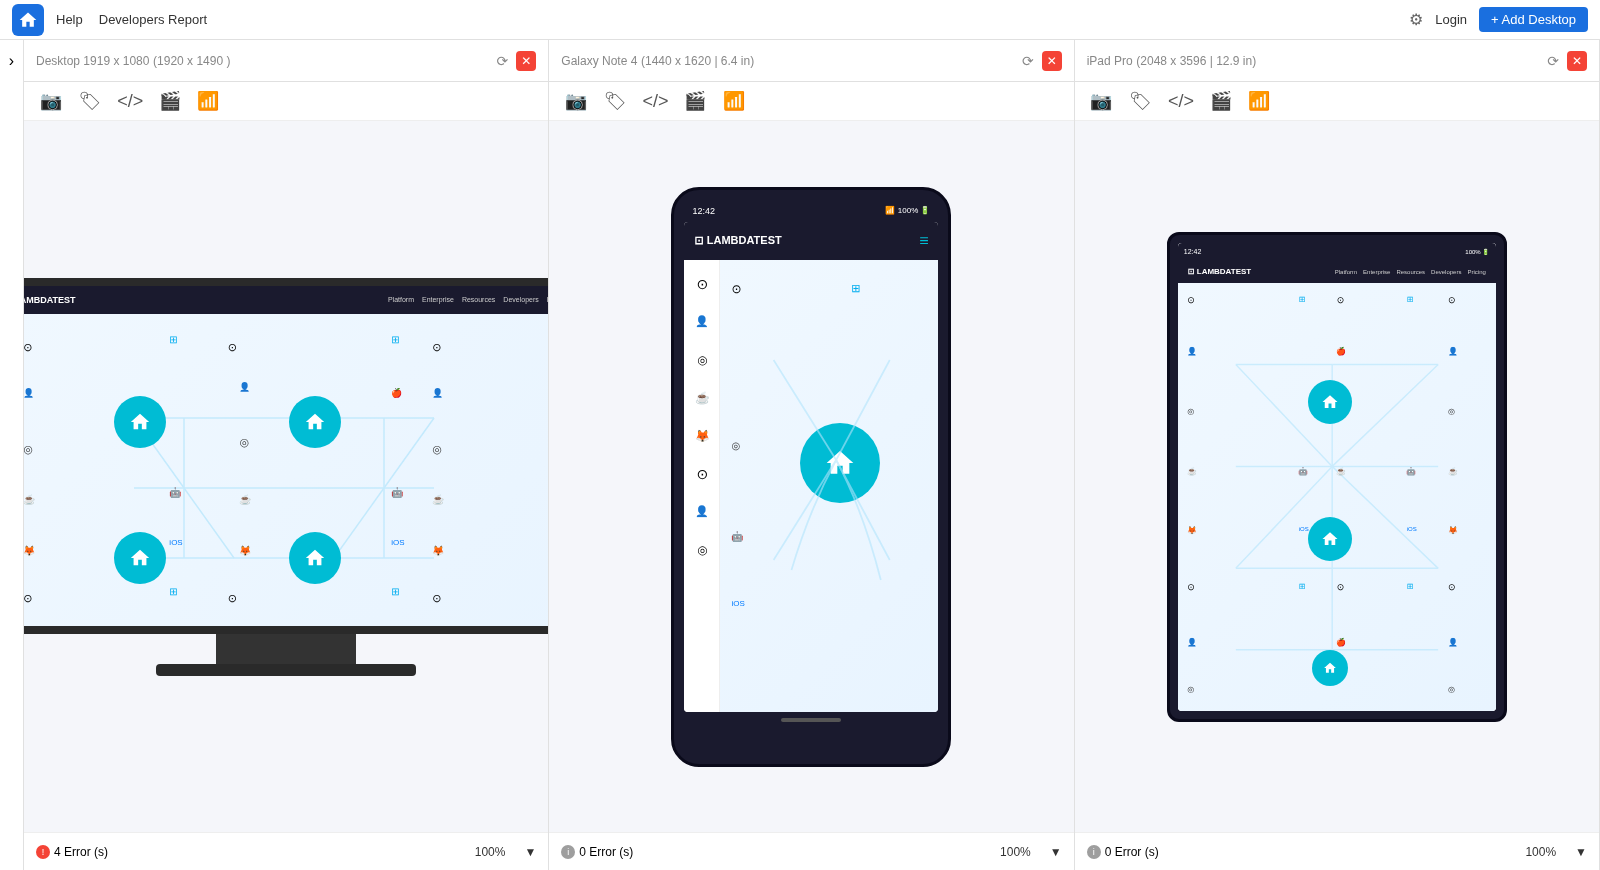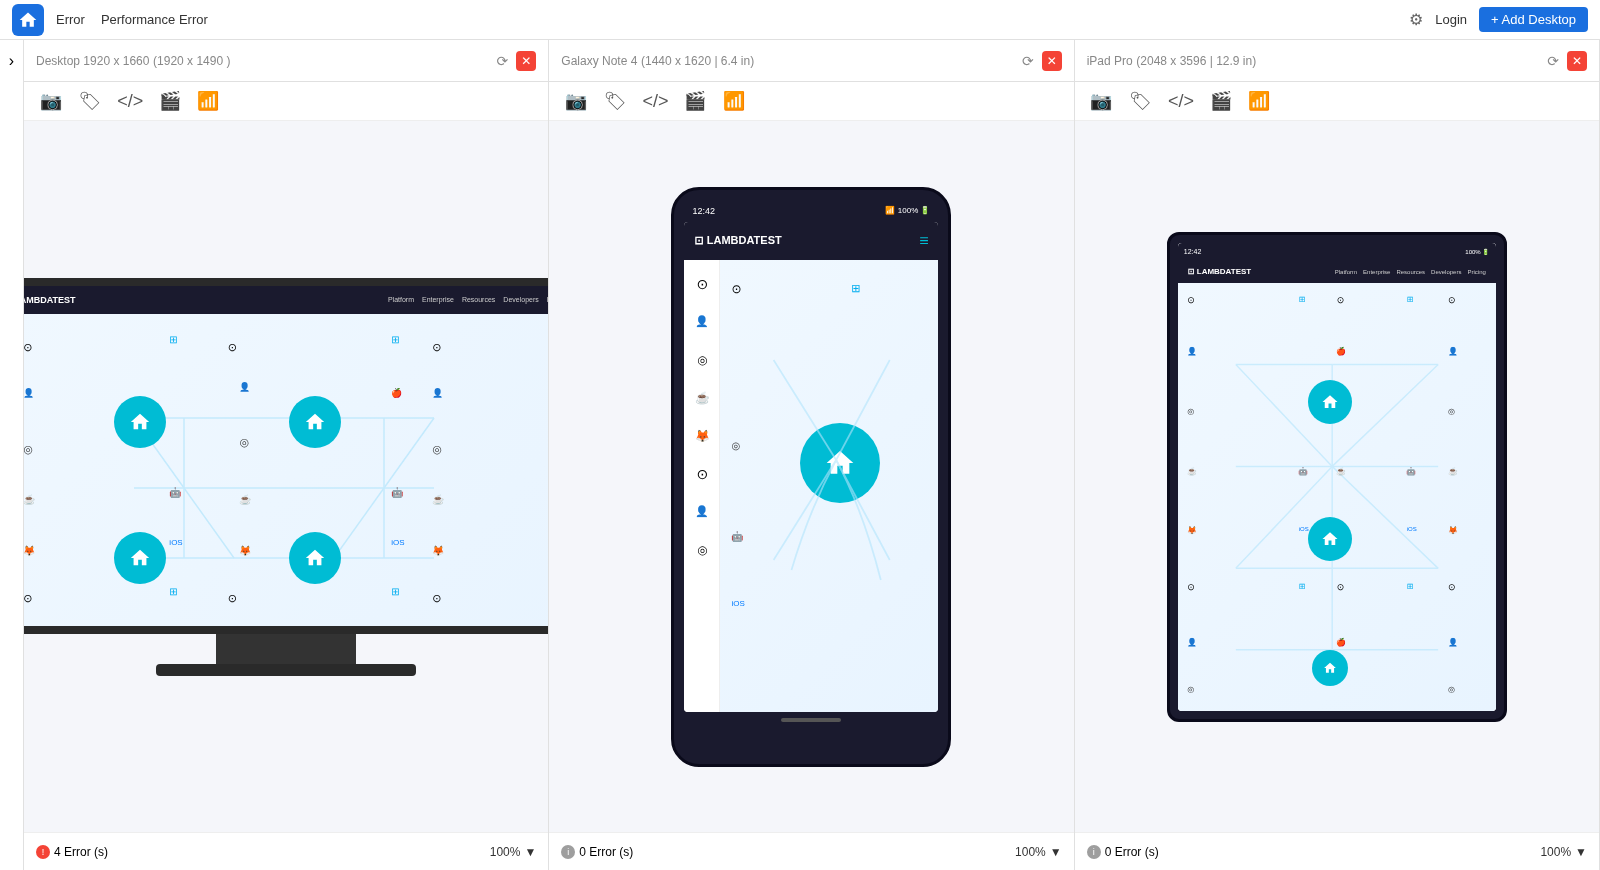--- a/index.html
+++ b/index.html
@@ -115,59 +115,59 @@
 
     
     .panel-footer {
       display: flex; align-items: center; justify-content: space-between;
       padding: 6px 12px; background: #fff; border-top: 1px solid #eee; height: 38px;
     }
     .error-badge { display: flex; align-items: center; gap: 4px; font-size: 12px; }
     .error-dot { width: 14px; height: 14px; border-radius: 50%; display: flex; align-items: center; justify-content: center; font-size: 9px; color: #fff; }
     .error-dot.red { background: #f44336; }
     .error-dot.gray { background: #9e9e9e; }
-    .zoom-control { display: flex; align-items: center; gap: 4px; font-size: 12px; color: #333; cursor: pointer; }
+    .zoom-control { display: flex; align-items: center; gap: 19px; font-size: 12px; color: #333; cursor: pointer; }
 
     
     .close-x { width: 20px; height: 20px; background: #f44336; border-radius: 4px; display: flex; align-items: center; justify-content: center; color: #fff; font-size: 12px; cursor: pointer; border: none; }
 
     .refresh-icon { font-size: 14px; color: #888; cursor: pointer; }
   </style>
 </head>
 <body>
 
 <nav class="topnav">
   <div class="topnav-logo">
     <svg viewBox="0 0 24 24">
         <path d="M10 20v-6h4v6h5v-8h3L12 3 2 12h3v8z"></path>
       </svg>
   </div>
   <div class="topnav-links">
-    <span>Error</span>
-    <span>Performance Error</span>
+    <span>Help</span>
+    <span>Developers Report</span>
   </div>
   <div class="topnav-right">
     <span class="gear-icon">⚙</span>
     <span class="login-btn">Login</span>
     <button class="add-devices-btn">+ Add Desktop</button>
   </div>
 </nav>
 
 <div class="main-area">
 
   <div class="sidebar-toggle">
     <span>›</span>
   </div>
 
   <div class="panels">
 
     <div class="device-panel">
       <div class="panel-header">
         <div class="panel-title">
-          <span>Desktop 1920 x 1660</span>&nbsp;<span>(1920 x 1490 )</span>
+          <span>Desktop 1919 x 1080</span>&nbsp;<span>(1920 x 1490 )</span>
         </div>
         <div class="panel-header-actions">
           <span class="refresh-icon">⟳</span>
           <button class="close-x">✕</button>
         </div>
       </div>
 
       <div class="panel-toolbar">
         <span class="toolbar-icon">📷</span>
         <span class="toolbar-icon">🏷</span>

